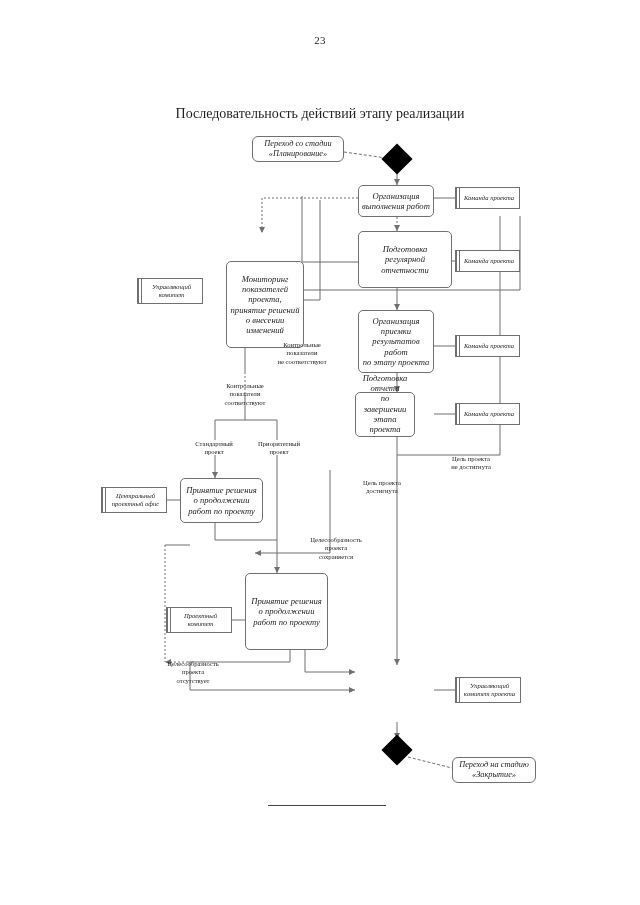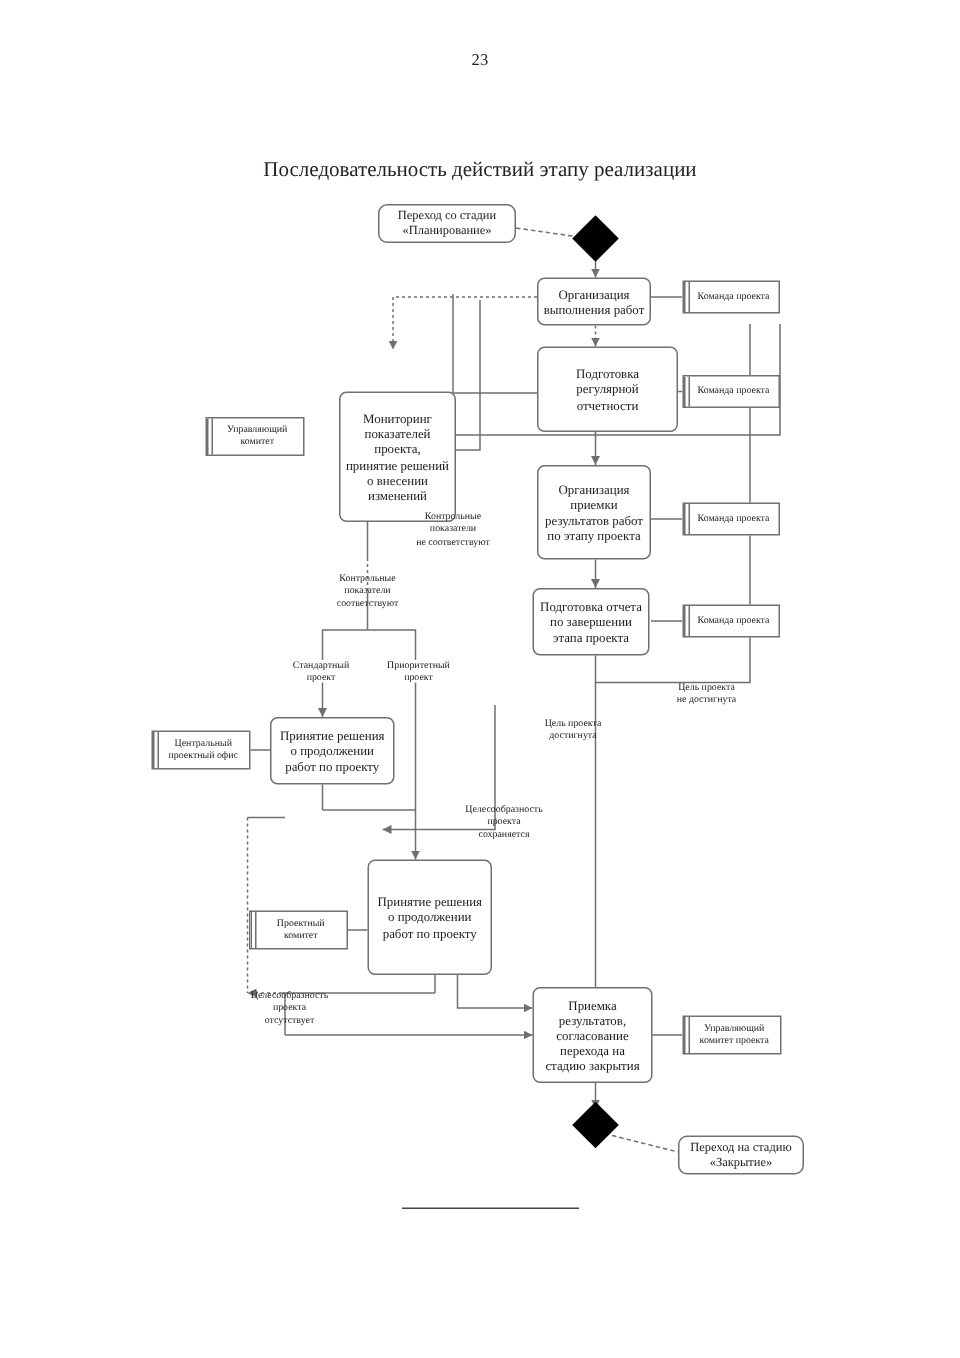--- a/index.html
+++ b/index.html
@@ -24,21 +24,21 @@
   }
 
   .canvas{position:absolute;top:0;left:0;width:640px;height:905px;}
   svg.wires{position:absolute;top:0;left:0;width:640px;height:905px;}
 
   .node{
     position:absolute;box-sizing:border-box;
     border:1px solid #6f6f74;background:#fff;
     display:flex;align-items:center;justify-content:center;
     text-align:center;line-height:1.18;
-    font-size:8.6px;color:#1b1b1b;padding:2px 3px;
+    font-size:8.6px;color:#1b1b1b;padding:2px 3px;font-style:italic;
   }
   .node.proc{border-radius:5px;}
   .node.term{border-radius:6px;font-size:8.3px;}
   .node.role{
     border-radius:0;font-size:6.6px;padding:2px 3px 2px 6px;
     box-shadow:inset 3px 0 0 -2px #6f6f74;
   }
   .node.role::before{
     content:"";position:absolute;left:3px;top:0;bottom:0;
     border-left:1px solid #6f6f74;
@@ -163,39 +163,36 @@
     </div>
 
     <div class="node proc" style="left:358px;top:231px;width:94px;height:57px;">
       <span class="txt">Подготовка<br>регулярной<br>отчетности</span>
     </div>
 
     <div class="node proc" style="left:358px;top:310px;width:76px;height:63px;">
       <span class="txt">Организация<br>приемки<br>результатов работ<br>по этапу проекта</span>
     </div>
 
-    <div class="node proc" style="left:355px;top:392px;width:78px;height:45px;">
+    <div class="node proc" style="left:355px;top:392px;width:60px;height:45px;align-items:flex-end;">
       <span class="txt">Подготовка отчета<br>по завершении<br>этапа проекта</span>
     </div>
 
     <div class="node proc" style="left:226px;top:233px;width:78px;height:87px;margin-top:28px;">
       <span class="txt">Мониторинг<br>показателей<br>проекта,<br>принятие решений<br>о внесении<br>изменений</span>
     </div>
 
     <div class="node proc" style="left:180px;top:478px;width:83px;height:45px;">
       <span class="txt">Принятие решения<br>о продолжении<br>работ по проекту</span>
     </div>
 
     <div class="node proc" style="left:245px;top:573px;width:83px;height:77px;">
       <span class="txt">Принятие решения<br>о продолжении<br>работ по проекту</span>
     </div>
 
-    <div class="node proc" style="left:355px;top:658px;width:80px;height:64px;">
-      <span class="txt">Приемка<br>результатов,<br>согласование<br>перехода на<br>стадию закрытия</span>
-    </div>
 
     <div class="node role" style="left:455px;top:187px;width:65px;height:22px;">
       <span class="txt">Команда проекта</span>
     </div>
 
     <div class="node role" style="left:455px;top:250px;width:65px;height:22px;">
       <span class="txt">Команда проекта</span>
     </div>
 
     <div class="node role" style="left:455px;top:335px;width:65px;height:22px;">

